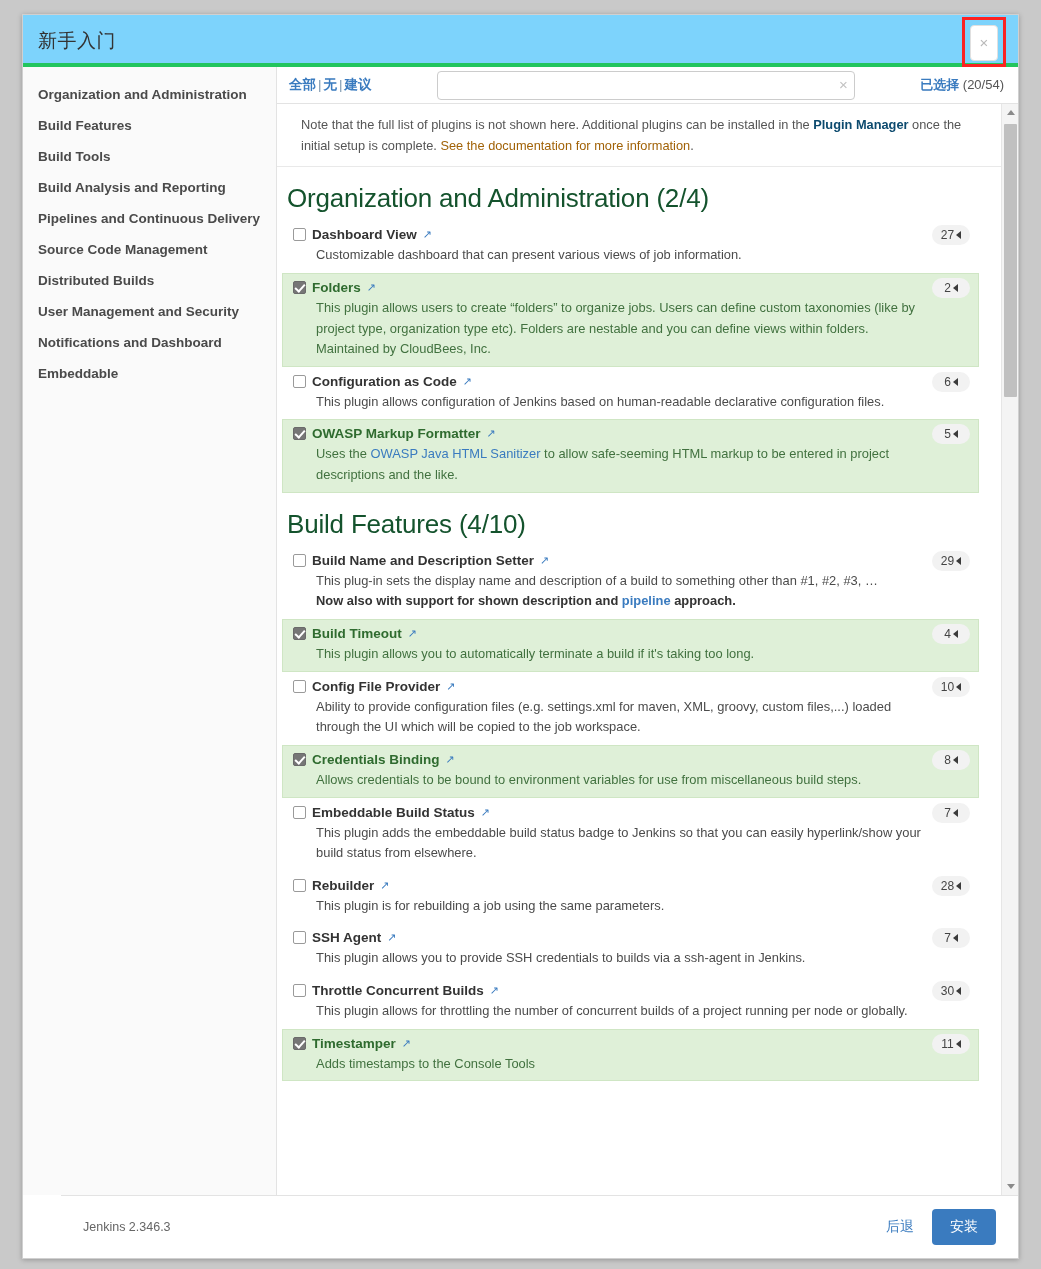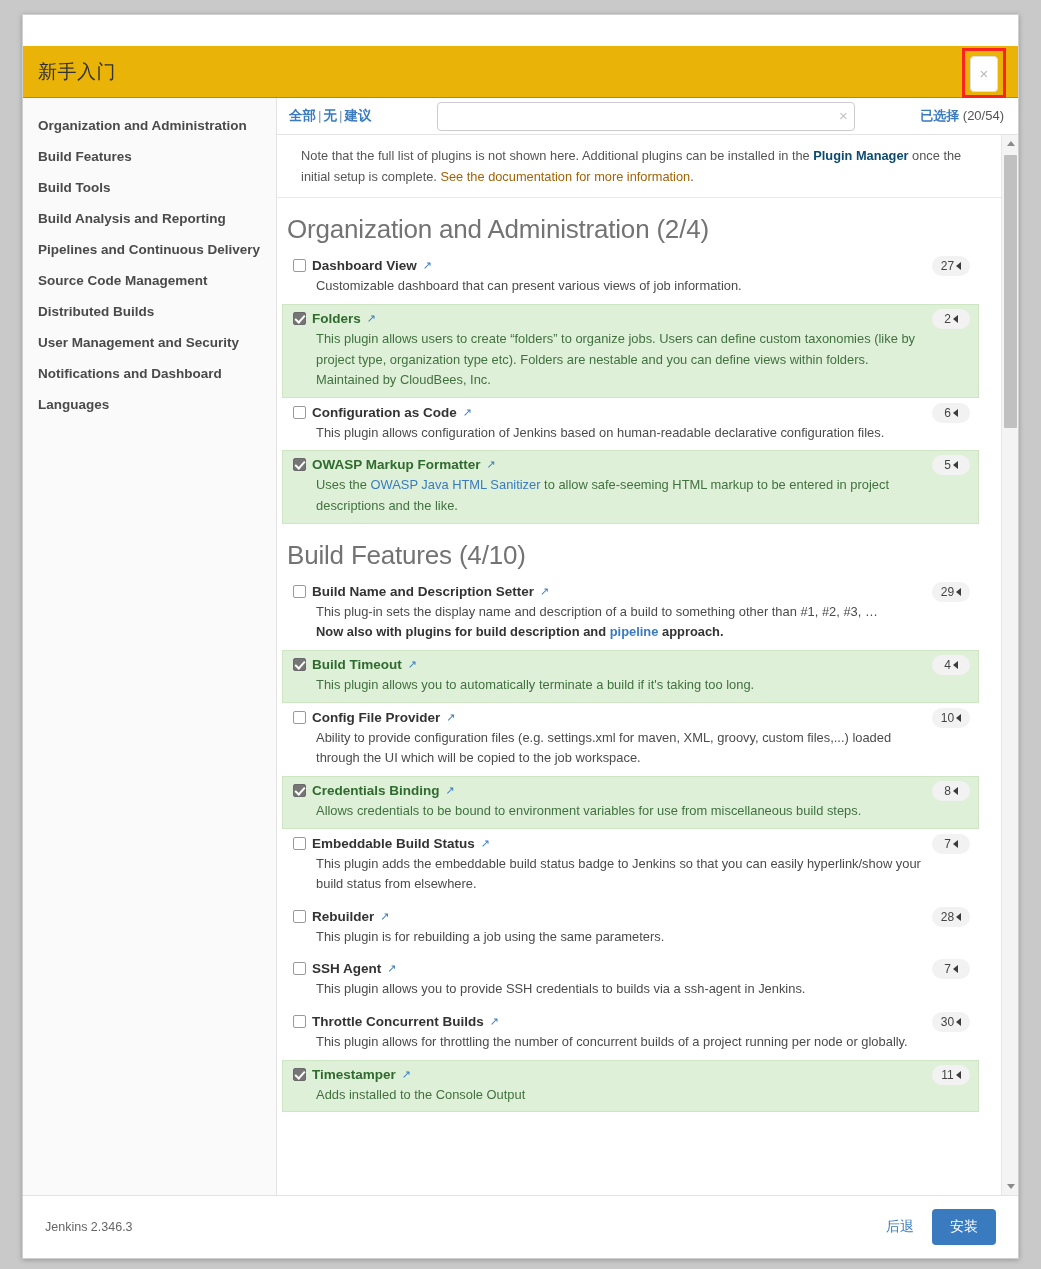--- a/index.html
+++ b/index.html
@@ -20,23 +20,22 @@
     box-shadow: 0 1px 5px rgba(0,0,0,0.25);
     display: flex;
     flex-direction: column;
   }
 
   
   .modal-header {
     height: 52px;
     flex: 0 0 52px;
     position: relative;
-    background: #eab308;
-    border-bottom: 1px solid #22c55e;
-    margin-top: 31px;
+    background: #7dd3fc;
+    border-bottom: 4px solid #22c55e;
   }
   .modal-title {
     position: absolute;
     left: 15px; top: 13px;
     font-size: 19px;
     color: #333;
     letter-spacing: 0.5px;
   }
   .close-highlight {
     position: absolute;
@@ -162,21 +161,21 @@
     padding: 10px 24px 10px 24px;
     border-bottom: 1px solid #e9e9e9;
   }
   .notice b { color: #0c4a6e; }
   .notice a { color: #a16207; text-decoration: none; }
 
   .sections { padding: 0 22px 0 5px; }
 
   .section-title {
     font-size: 26px;
-    color: #737373;
+    color: #14532d;
     font-weight: normal;
     margin: 16px 0 6px 0;
     padding-left: 5px;
     letter-spacing: -0.2px;
   }
 
   .plugin-row {
     position: relative;
     padding: 6px 50px 6px 10px;
     border: 1px solid transparent;
@@ -294,20 +293,21 @@
   }
 
   
   .modal-footer {
     flex: 0 0 63px;
     border-top: 1px solid #e3e3e3;
     display: flex;
     align-items: center;
     padding: 0 22px 0 22px;
     background: #fff;
+    margin-left: 38px;
   }
   .version {
     font-size: 12.5px;
     color: #666;
     flex: 1 1 auto;
   }
   .btn-back {
     font-size: 14px;
     color: #3a7bbf;
     margin-right: 18px;
@@ -341,21 +341,21 @@
     <div class="sidebar" id="sidebar-list">
         <div class="sidebar-item"><span>Organization and Administration</span></div>
         <div class="sidebar-item"><span>Build Features</span></div>
         <div class="sidebar-item"><span>Build Tools</span></div>
         <div class="sidebar-item"><span>Build Analysis and Reporting</span></div>
         <div class="sidebar-item"><span>Pipelines and Continuous Delivery</span></div>
         <div class="sidebar-item"><span>Source Code Management</span></div>
         <div class="sidebar-item"><span>Distributed Builds</span></div>
         <div class="sidebar-item"><span>User Management and Security</span></div>
         <div class="sidebar-item"><span>Notifications and Dashboard</span></div>
-        <div class="sidebar-item"><span>Languages</span></div>
+        <div class="sidebar-item"><span>Embeddable</span></div>
       </div>
 
     <div class="content-col">
 
       <div class="toolbar">
         <div class="filter-links">
           <a>全部</a><span class="sep">|</span><a>无</a><span class="sep">|</span><a>建议</a>
         </div>
         <div class="search-wrap">
           <div class="search-box">
@@ -430,21 +430,21 @@
               <div class="plugin-row">
                 <div class="plugin-head">
                   <span class="cb"></span>
                   <span class="plugin-name">Build Name and Description Setter</span>
                   <span class="ext-link">↗</span>
                 </div>
                 <span class="badge">
                   <span>29</span>
                   <span class="tri"></span>
                 </span>
-                <div class="plugin-desc"><span>This plug-in sets the display name and description of a build to something other than #1, #2, #3, …</span><span class="strong-line"><span>Now also with plugins for build description and </span><a>pipeline</a><span> approach.</span></span></div>
+                <div class="plugin-desc"><span>This plug-in sets the display name and description of a build to something other than #1, #2, #3, …</span><span class="strong-line"><span>Now also with support for shown description and </span><a>pipeline</a><span> approach.</span></span></div>
               </div>
               <div class="plugin-row selected">
                 <div class="plugin-head">
                   <span class="cb checked"></span>
                   <span class="plugin-name">Build Timeout</span>
                   <span class="ext-link">↗</span>
                 </div>
                 <span class="badge">
                   <span>4</span>
                   <span class="tri"></span>
@@ -526,21 +526,21 @@
               <div class="plugin-row selected">
                 <div class="plugin-head">
                   <span class="cb checked"></span>
                   <span class="plugin-name">Timestamper</span>
                   <span class="ext-link">↗</span>
                 </div>
                 <span class="badge">
                   <span>11</span>
                   <span class="tri"></span>
                 </span>
-                <div class="plugin-desc"><span>Adds installed to the Console Output</span></div>
+                <div class="plugin-desc"><span>Adds timestamps to the Console Tools</span></div>
               </div>
             </div>
         </div>
 
         <div class="scrollbar">
           <div class="sb-arrow up">
               <span class="gl"></span>
             </div>
           <div class="sb-thumb"></div>
           <div class="sb-arrow down">

